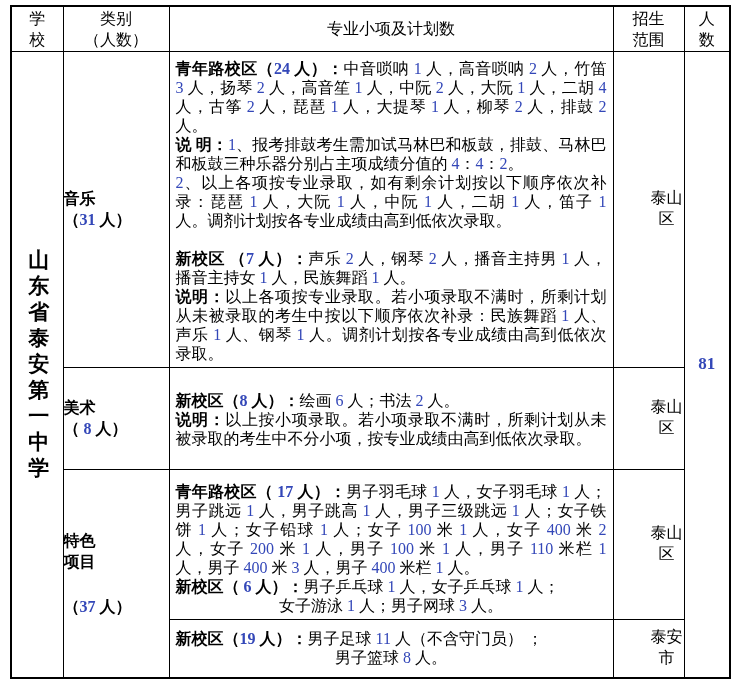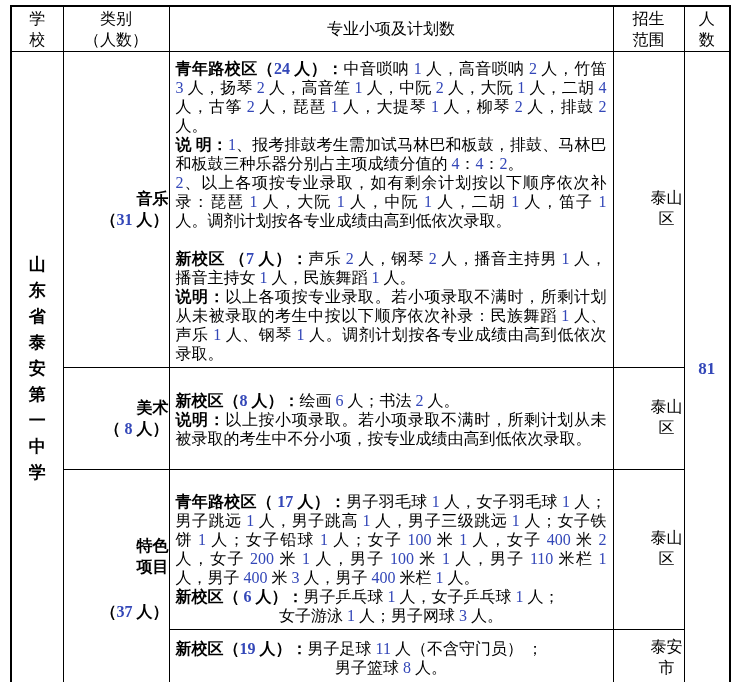--- a/index.html
+++ b/index.html
@@ -13,30 +13,30 @@
   td,th { border:1px solid #000; vertical-align:middle; }
   th { font-weight:normal; font-size:16px; line-height:21px; text-align:center; }
   tr.r-head   { height:45px; }
   tr.r-music  { height:313px; }
   tr.r-art    { height:102px; }
   tr.r-sport1 { height:148px; }
   tr.r-sport2 { height:59px; }
 
   .school-cell { text-align:center; }
   .school-name { margin:0 auto; width:18px; word-break:break-all;
-                 font-size:17px; line-height:26px; font-weight:bold; letter-spacing:0; }
+                 font-size:21px; line-height:26px; font-weight:bold; letter-spacing:0; }
 
-  .cat-cell { text-align:right; font-weight:bold; font-size:16px; line-height:21px; }
+  .cat-cell { text-align:left; font-weight:bold; font-size:16px; line-height:21px; }
   .cat-count-gap { margin-top:24px; }
 
   .item-cell { vertical-align:top; padding:7px 6px 4px 6px;
                font-size:16px; line-height:19px; }
   .item-cell p { text-align:justify; }
   .item-cell p.centered { text-align:center; }
-  tr.r-sport1 .item-cell { padding-top:22px; }
+  tr.r-sport1 .item-cell { padding-top:12px; }
   tr.r-sport2 .item-cell { vertical-align:middle; padding-top:4px; }
   .gap { height:19px; }
   .lead { font-weight:bold; }
 
   .scope-cell { text-align:center; font-size:16px;padding-left:36px; }
   .count-cell { text-align:center; font-size:17px;font-weight:bold; }
 
   .num { font-family:"Liberation Serif","DejaVu Serif",serif; color:var(--digit); }
 </style>
 </head>

